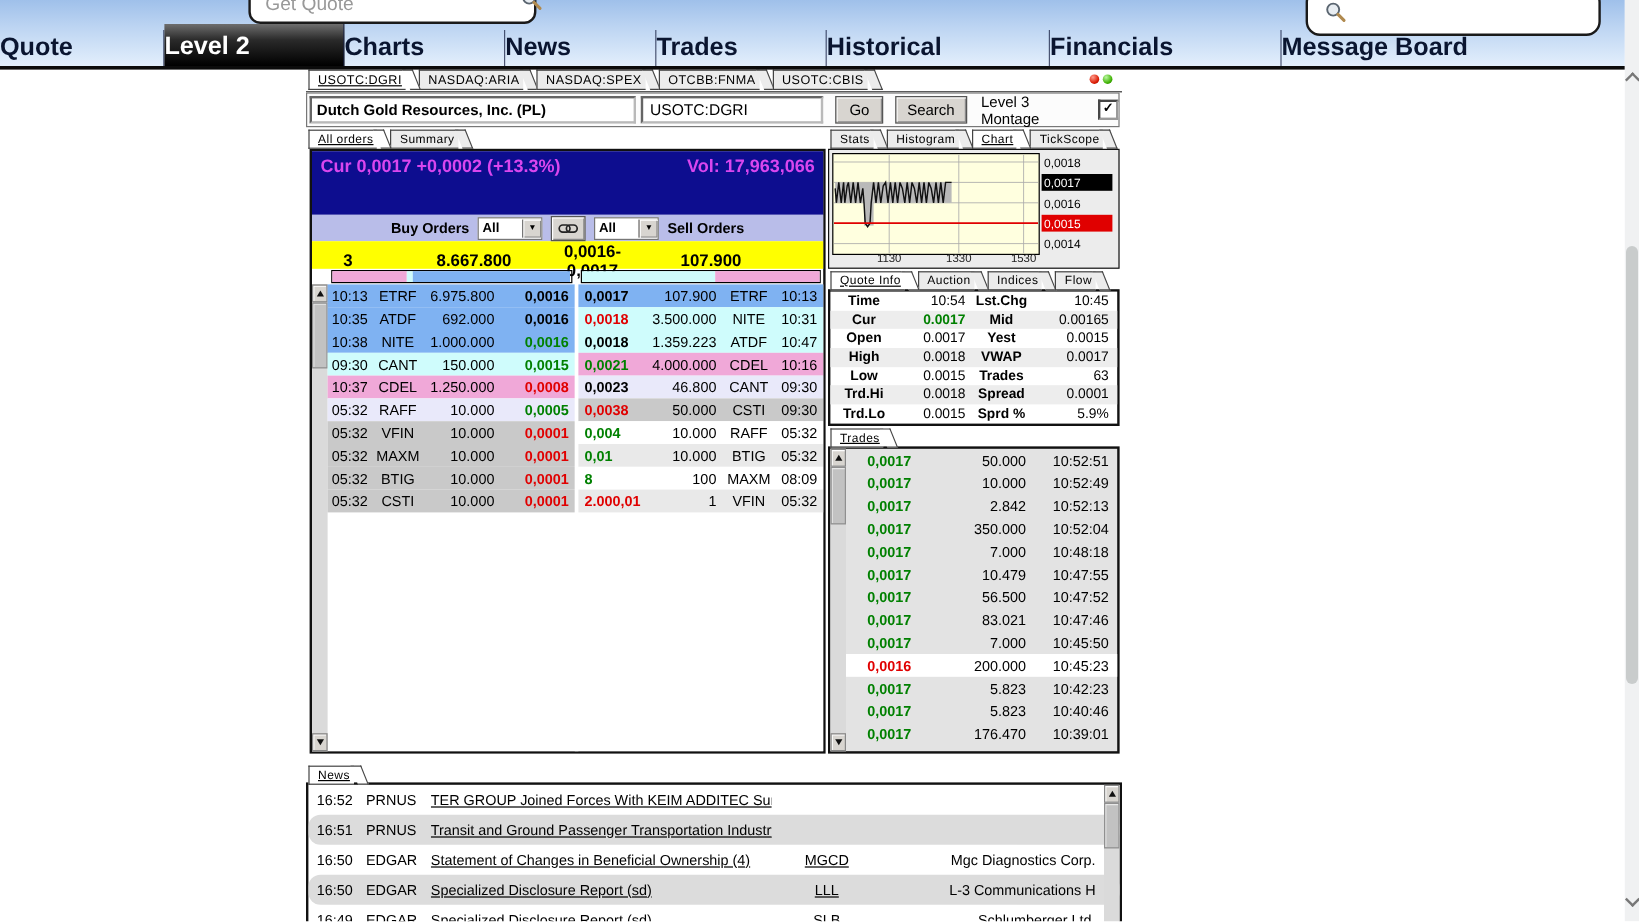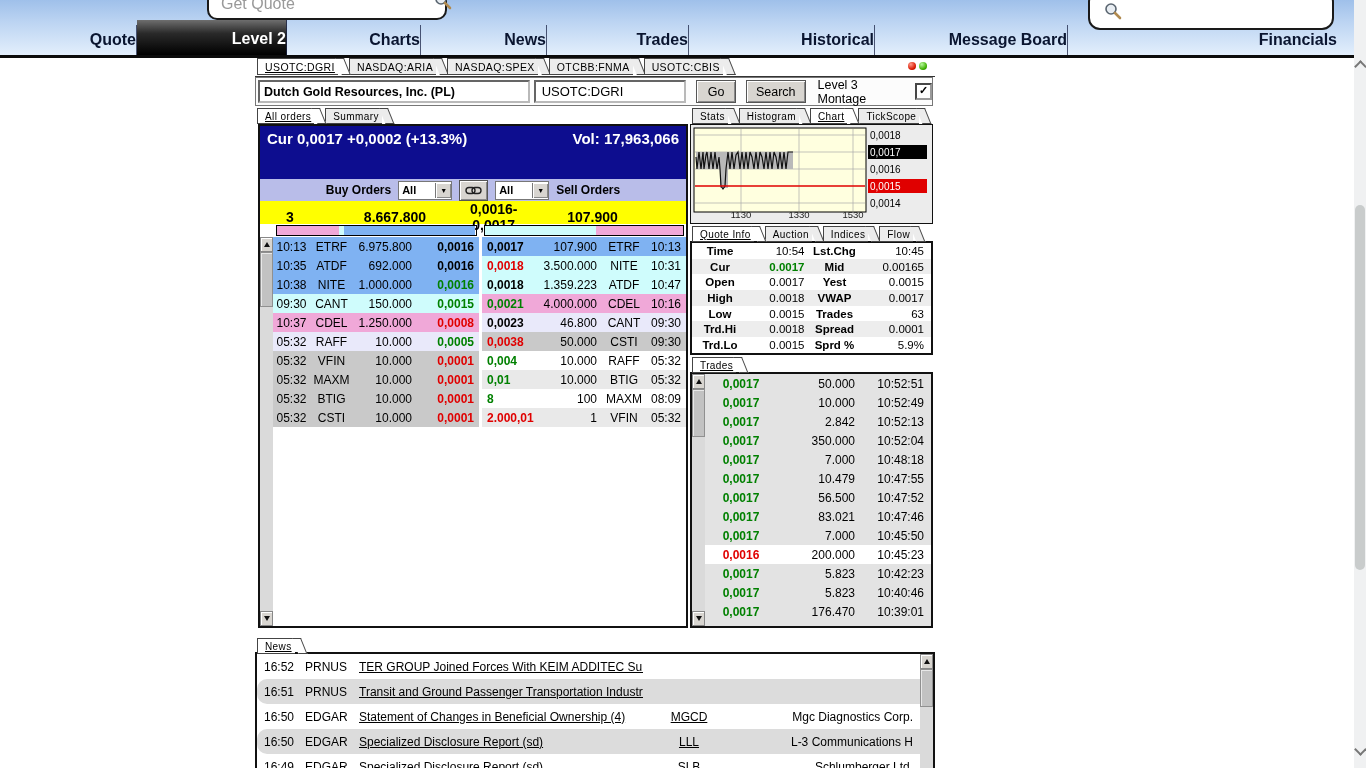--- a/index.html
+++ b/index.html
@@ -14,21 +14,21 @@
     display:flex;align-items:flex-end;padding:0 8px 4px 10px;box-sizing:border-box;}
   .pill-input input{border:none;outline:none;flex:1;font-family:"Liberation Sans",sans-serif;
     font-size:16px;color:#333;background:transparent;}
   .pill-input input::placeholder{color:#999;}
   #get-quote-box{left:207px;top:-16px;width:240px;height:36px;}
   #search-ihub-box{left:1088px;top:-10px;width:246px;height:40px;border-radius:12px;}
   .mag{flex:0 0 auto;margin-left:4px;}
 
   
   #nav-tabs{position:absolute;left:0;top:25px;height:30px;display:flex;}
-  .nav-tab{height:30px;line-height:30px;text-align:right;font-size:16px;font-weight:bold;
+  .nav-tab{height:30px;line-height:30px;text-align:left;font-size:21px;font-weight:bold;
     color:#0a1530;border-right:1px solid rgba(25,35,70,.75);box-sizing:border-box;cursor:pointer;}
   .nav-tab:nth-child(1){width:137px}.nav-tab:nth-child(2){width:150px}
   .nav-tab:nth-child(3){width:134px}.nav-tab:nth-child(4){width:126px}
   .nav-tab:nth-child(5){width:142px}.nav-tab:nth-child(6){width:186px}
   .nav-tab:nth-child(7){width:193px}.nav-tab:nth-child(8){width:269px;border-right:none;}
   .nav-tab.active{background:linear-gradient(180deg,#6e6e6e 0%,#2a2a2a 38%,#000 100%);
     color:#fff;height:35px;margin-top:-5px;line-height:38px;}
 
   
   #page-scrollbar{position:absolute;right:0;top:0;width:12px;height:768px;background:#f0f1f2;z-index:6;}
@@ -69,21 +69,21 @@
   #search-btn{width:58px;margin-left:10px;}
   #level3-label{margin-left:12px;font-size:12.5px;}
   #level3-checkbox{width:13px;height:13px;background:#fff;border:2px inset #9a9a9a;margin-left:6px;
     font-size:11px;font-weight:bold;line-height:10px;text-align:center;cursor:pointer;}
 
   #view-tabs{position:absolute;left:2px;top:50px;}
 
   
   #left-box{position:absolute;left:3px;top:66px;width:430px;height:504px;border:2px solid #111;
     box-sizing:border-box;background:#fff;}
-  #navy-header{height:53px;background:#0d0d8f;color:#ffffff;font-weight:bold;font-size:15px;
+  #navy-header{height:53px;background:#0d0d8f;color:#d946ef;font-weight:bold;font-size:15px;
     display:flex;justify-content:space-between;padding:4px 7px 0 7px;box-sizing:border-box;}
   #filter-row{height:22px;background:#b9bde9;display:flex;align-items:center;justify-content:center;gap:7px;}
   #filter-row .flabel{font-size:12px;font-weight:bold;}
   .combo{width:52px;height:17px;background:#fff;border:1px solid #777;display:flex;align-items:center;cursor:pointer;}
   .combo .cval{flex:1;font-size:11px;font-weight:bold;padding-left:3px;}
   .combo .cbtn{width:15px;height:15px;background:#d8d5d0;border-left:1px solid #777;
     box-shadow:inset 1px 1px 0 #fff,inset -1px -1px 0 #8a8a8a;font-size:7px;line-height:15px;text-align:center;}
   #chain-btn{width:27px;height:19px;}
   #yellow-row{height:23px;background:#ffff00;display:grid;grid-template-columns:60px 150px 1fr 150px 60px;
     align-items:center;font-size:14px;font-weight:bold;text-align:center;}
@@ -171,22 +171,22 @@
         </svg>
       </span>
     </div>
     <div id="nav-tabs">
         <div class="nav-tab"><span>Quote</span></div>
         <div class="nav-tab active"><span>Level 2</span></div>
         <div class="nav-tab"><span>Charts</span></div>
         <div class="nav-tab"><span>News</span></div>
         <div class="nav-tab"><span>Trades</span></div>
         <div class="nav-tab"><span>Historical</span></div>
+        <div class="nav-tab"><span>Financials</span></div>
         <div class="nav-tab"><span>Message Board</span></div>
-        <div class="nav-tab"><span>Financials</span></div>
       </div>
   </div>
 
   <div id="page-scrollbar">
     <div class="chev up"></div>
     <div class="thumb"></div>
     <div class="chev down"></div>
   </div>
 
   <div id="montage">

